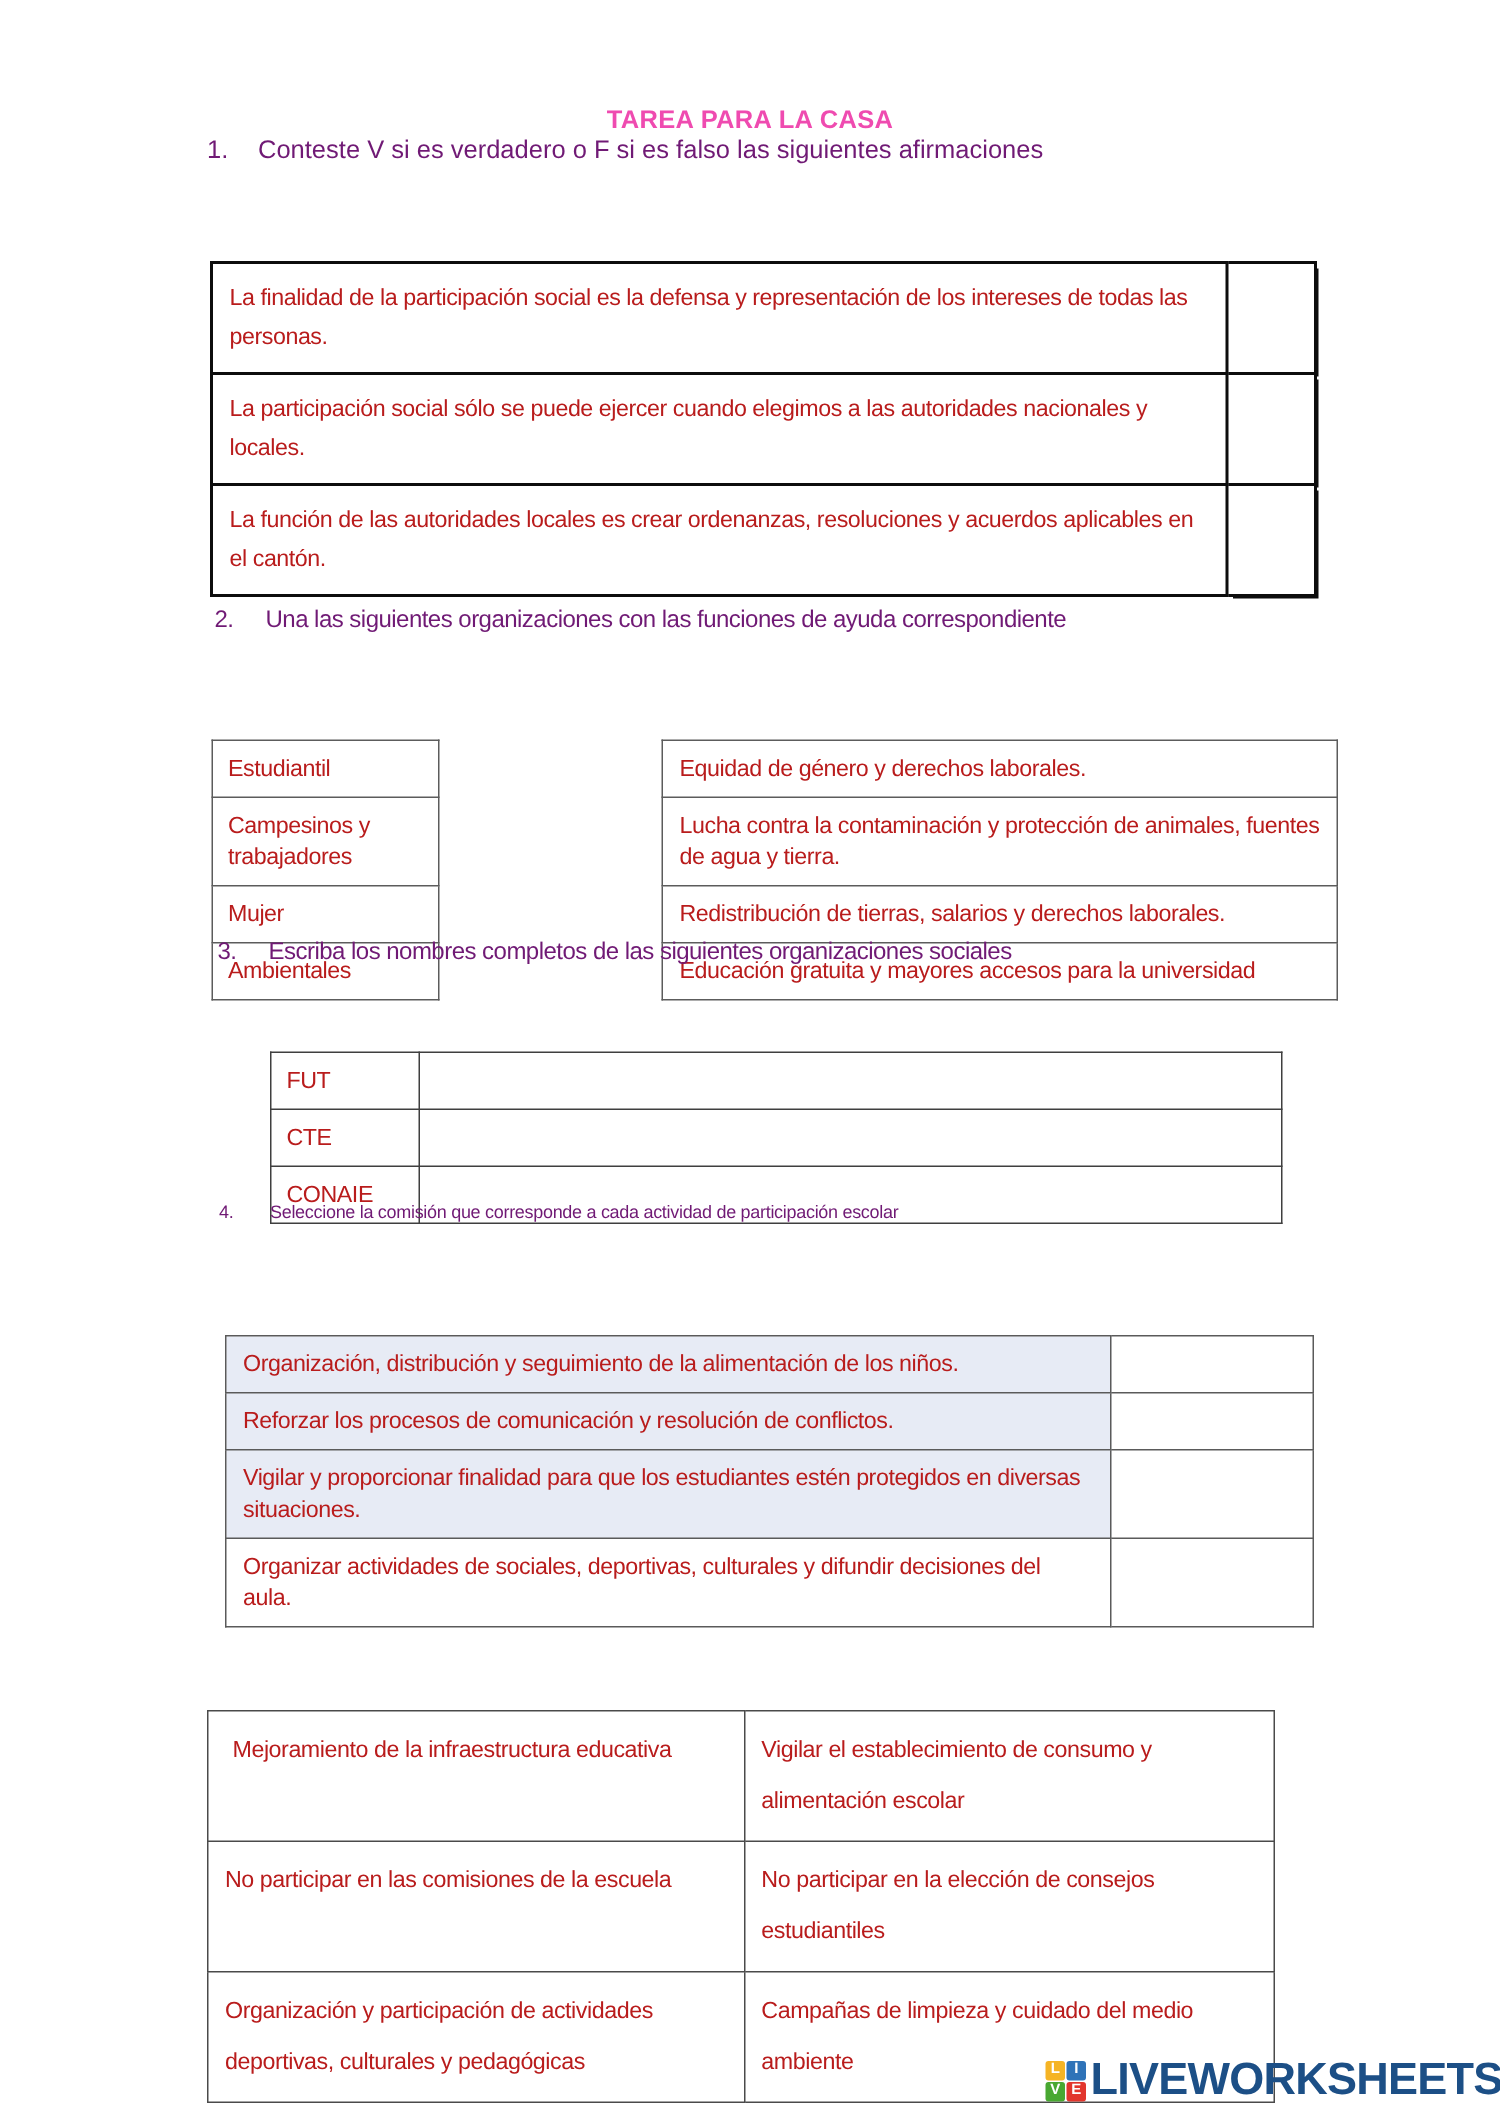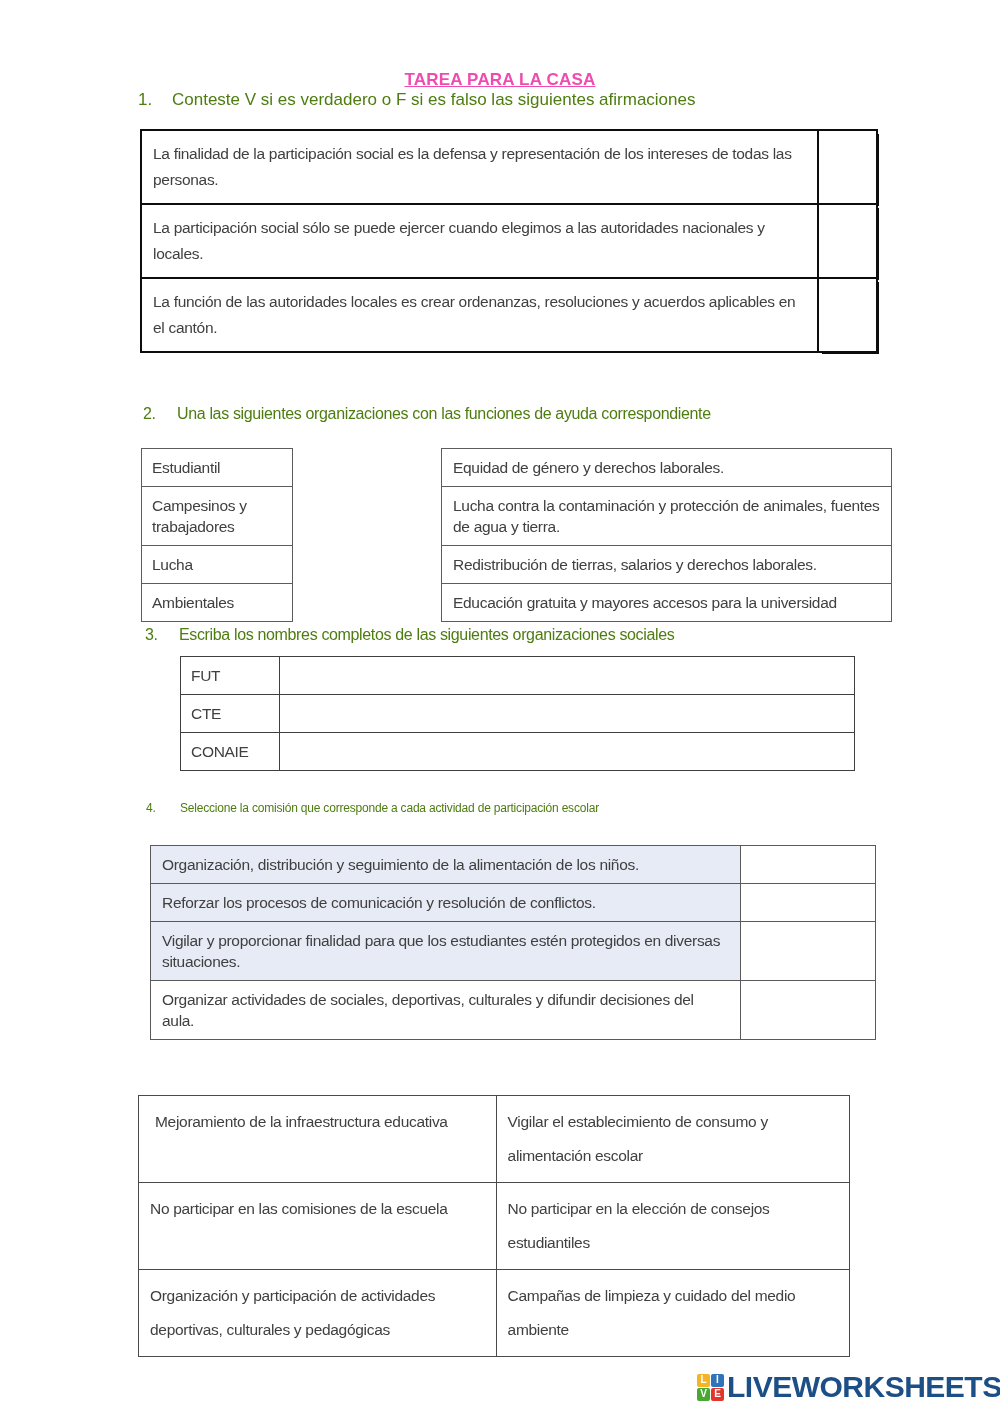--- a/index.html
+++ b/index.html
@@ -27,30 +27,29 @@
     position: absolute;
     left: 0;
     top: 70px;
     width: 1000px;
     text-align: center;
     font-family: "Liberation Sans", sans-serif;
     font-weight: bold;
     font-size: 17px;
     letter-spacing: 0.2px;
     color: #ef4bb0;
-    text-decoration: underline;
   }
 
   
   .prompt {
     position: absolute;
     font-size: 16.5px;
     line-height: 20px;
     white-space: nowrap;
-    color: #4d7c0f;
+    color: #701a75;
   }
   .prompt .num {
     display: inline-block;
     width: 34px;
   }
   .prompt.sans {
     font-family: "Liberation Sans", sans-serif;
     font-size: 17px;
   }
   .prompt.narrow {
@@ -59,22 +58,23 @@
     letter-spacing: -0.35px;
   }
 
   
   .tbl {
     position: absolute;
     border-collapse: collapse;
     font-family: "Liberation Sans", sans-serif;
     font-size: 15.5px;
     letter-spacing: -0.3px;
-    color: #404040;
-    background: #ffffff;
+    color: #b91c1c;
+    background: #ffffff;
+    margin-top: 45px;
   }
   .tbl td {
     border: 1px solid #3a3a3a;
     vertical-align: middle;
     padding: 7px 9px;
     line-height: 21px;
     background: #ffffff;
   }
 
   
@@ -184,21 +184,21 @@
 
   <table class="tbl" id="t2left" style="left:141px; top:448px; width:152px;">
     <tbody>
       <tr>
         <td>Estudiantil</td>
       </tr>
       <tr>
         <td class="two-line">Campesinos y trabajadores</td>
       </tr>
       <tr>
-        <td>Lucha</td>
+        <td>Mujer</td>
       </tr>
       <tr>
         <td>Ambientales</td>
       </tr>
     </tbody>
   </table>
 
   <table class="tbl" id="t2right" style="left:441px; top:448px; width:451px;">
     <tbody>
       <tr>

